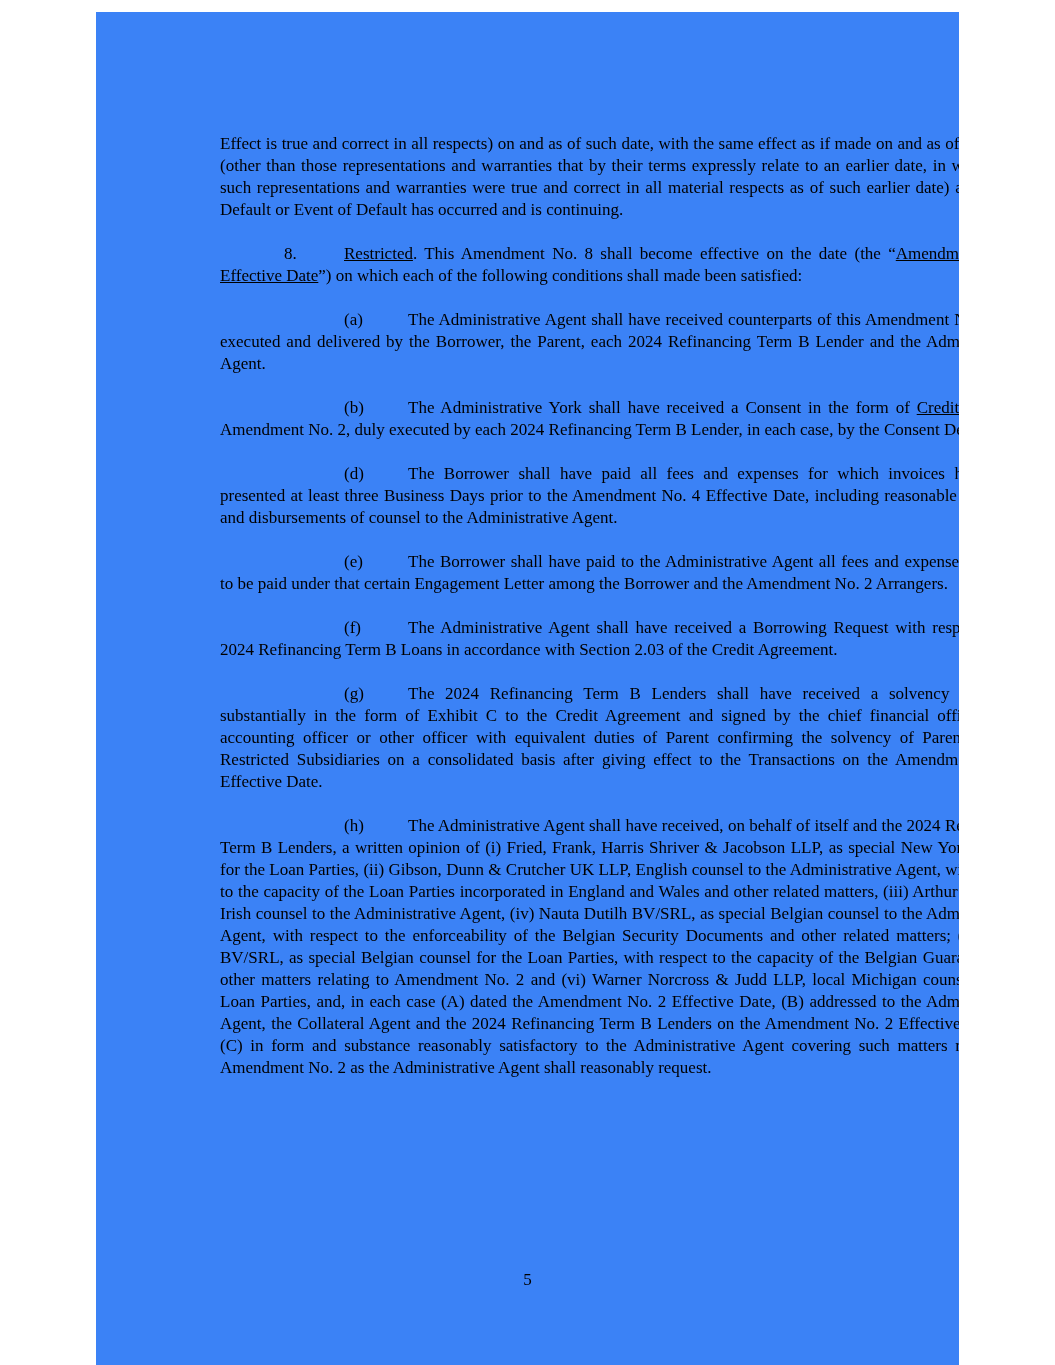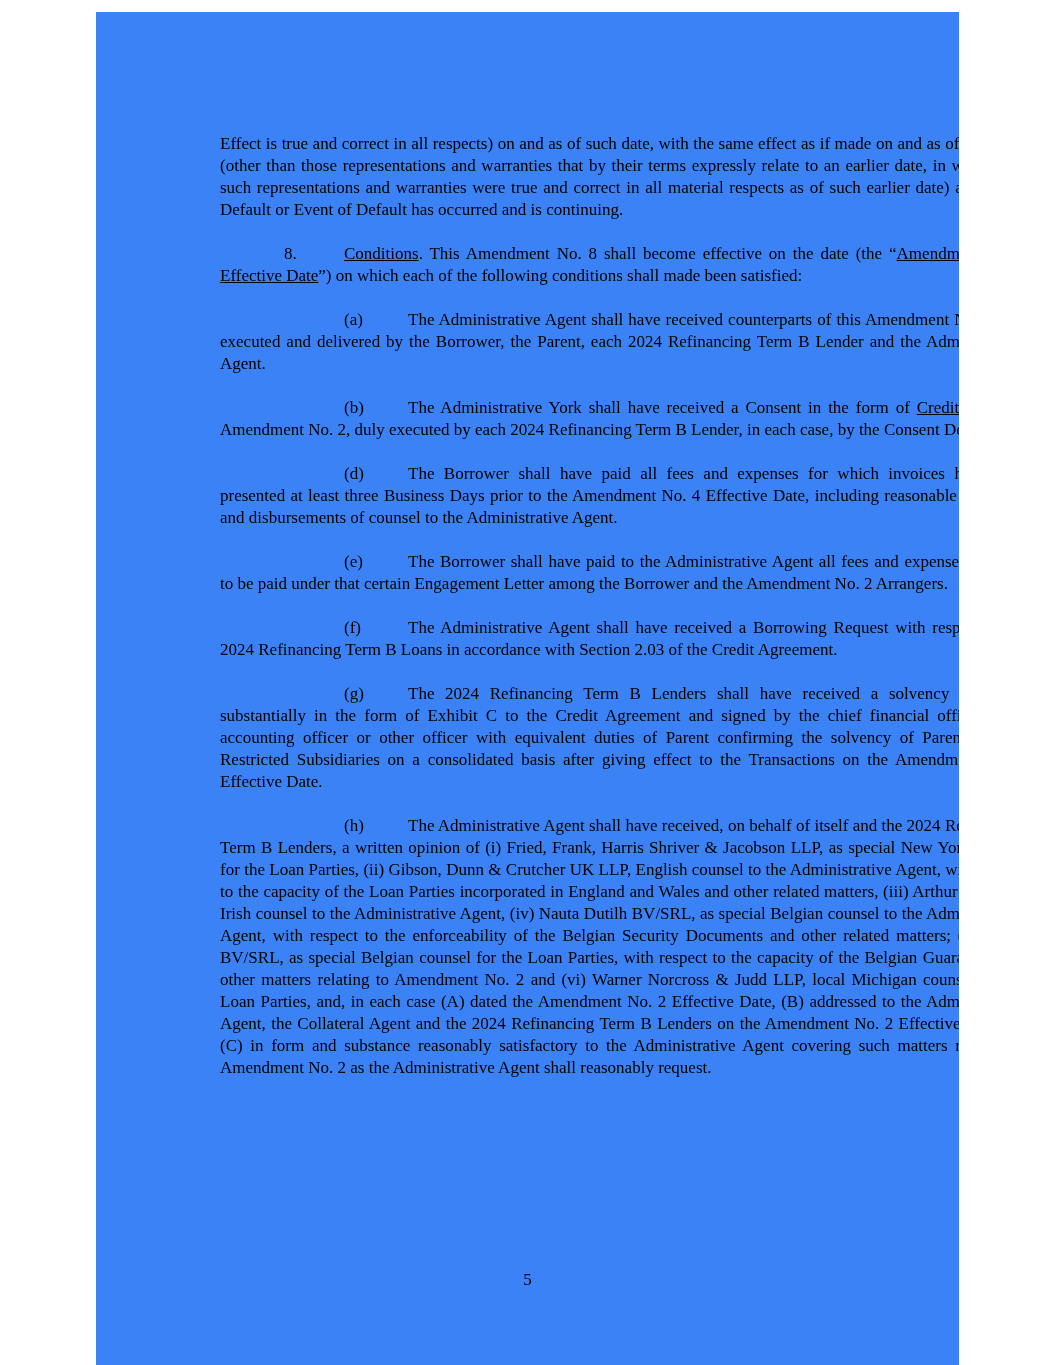--- a/index.html
+++ b/index.html
@@ -48,21 +48,21 @@
     font-family: "Liberation Serif", serif;
     font-size: 17px;
   }
 </style>
 </head>
 <body>
 
 <div class="page">
   <div class="content">
     <p class="para"><span>Effect is true and correct in all respects) on and as of such date, with the same effect as if made on and as of such date (other than those representations and warranties that by their terms expressly relate to an earlier date, in which case such representations and warranties were true and correct in all material respects as of such earlier date) and (b) no Default or Event of Default has occurred and is continuing.</span></p>
-    <p class="para ind-half"><span class="marker" style="width: 60px;">8.</span><span class="u">Conditions</span><span>.  This Amendment No. 8 shall become effective on the date (the “</span><span class="u">Amendment No. 2 Effective Date</span><span>”) on which each of the following conditions shall made been satisfied:</span></p>
+    <p class="para ind-half"><span class="marker" style="width: 60px;">8.</span><span class="u">Restricted</span><span>.  This Amendment No. 8 shall become effective on the date (the “</span><span class="u">Amendment No. 2 Effective Date</span><span>”) on which each of the following conditions shall made been satisfied:</span></p>
     <p class="para ind-full"><span class="marker" style="width: 64px;">(a)</span><span>The Administrative Agent shall have received counterparts of this Amendment No. 2 duly executed and delivered by the Borrower, the Parent, each 2024 Refinancing Term B Lender and the Administrative Agent.</span></p>
     <p class="para ind-full"><span class="marker" style="width: 64px;">(b)</span><span>The Administrative York shall have received a Consent in the form of </span><span class="u">Credit A</span><span> to this Amendment No. 2, duly executed by each 2024 Refinancing Term B Lender, in each case, by the Consent Deadline;</span></p>
     <p class="para ind-full"><span class="marker" style="width: 64px;">(d)</span><span>The Borrower shall have paid all fees and expenses for which invoices have been presented at least three Business Days prior to the Amendment No. 4 Effective Date, including reasonable legal fees and disbursements of counsel to the Administrative Agent.</span></p>
     <p class="para ind-full"><span class="marker" style="width: 64px;">(e)</span><span>The Borrower shall have paid to the Administrative Agent all fees and expenses required to be paid under that certain Engagement Letter among the Borrower and the Amendment No. 2 Arrangers.</span></p>
     <p class="para ind-full"><span class="marker" style="width: 64px;">(f)</span><span>The Administrative Agent shall have received a Borrowing Request with respect to the 2024 Refinancing Term B Loans in accordance with Section 2.03 of the Credit Agreement.</span></p>
     <p class="para ind-full"><span class="marker" style="width: 64px;">(g)</span><span>The 2024 Refinancing Term B Lenders shall have received a solvency certificate substantially in the form of Exhibit C to the Credit Agreement and signed by the chief financial officer, chief accounting officer or other officer with equivalent duties of Parent confirming the solvency of Parent and the Restricted Subsidiaries on a consolidated basis after giving effect to the Transactions on the Amendment No. 2 Effective Date.</span></p>
     <p class="para ind-full"><span class="marker" style="width: 64px;">(h)</span><span>The Administrative Agent shall have received, on behalf of itself and the 2024 Refinancing Term B Lenders, a written opinion of (i) Fried, Frank, Harris Shriver &amp; Jacobson LLP, as special New York counsel for the Loan Parties, (ii) Gibson, Dunn &amp; Crutcher UK LLP, English counsel to the Administrative Agent, with respect to the capacity of the Loan Parties incorporated in England and Wales and other related matters, (iii) Arthur Cox LLP, Irish counsel to the Administrative Agent, (iv) Nauta Dutilh BV/SRL, as special Belgian counsel to the Administrative Agent, with respect to the enforceability of the Belgian Security Documents and other related matters; (v) Stibbe BV/SRL, as special Belgian counsel for the Loan Parties, with respect to the capacity of the Belgian Guarantors and other matters relating to Amendment No. 2 and (vi) Warner Norcross &amp; Judd LLP, local Michigan counsel for the Loan Parties, and, in each case (A) dated the Amendment No. 2 Effective Date, (B) addressed to the Administrative Agent, the Collateral Agent and the 2024 Refinancing Term B Lenders on the Amendment No. 2 Effective Date and (C) in form and substance reasonably satisfactory to the Administrative Agent covering such matters relating to Amendment No. 2 as the Administrative Agent shall reasonably request.</span></p>
   </div>
   <div class="page-number">5</div>
 </div>

